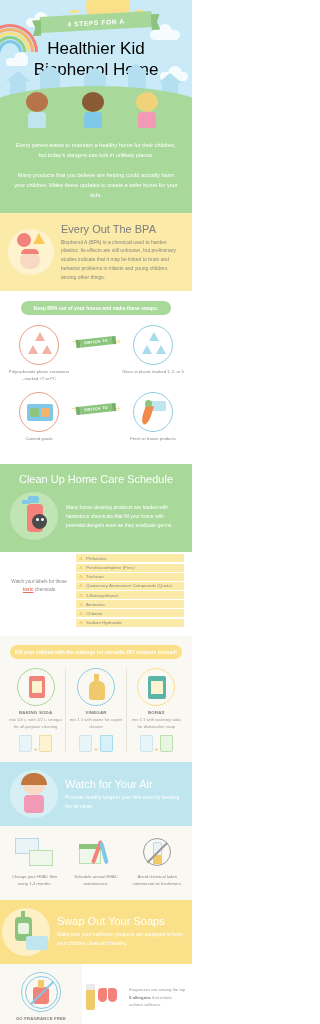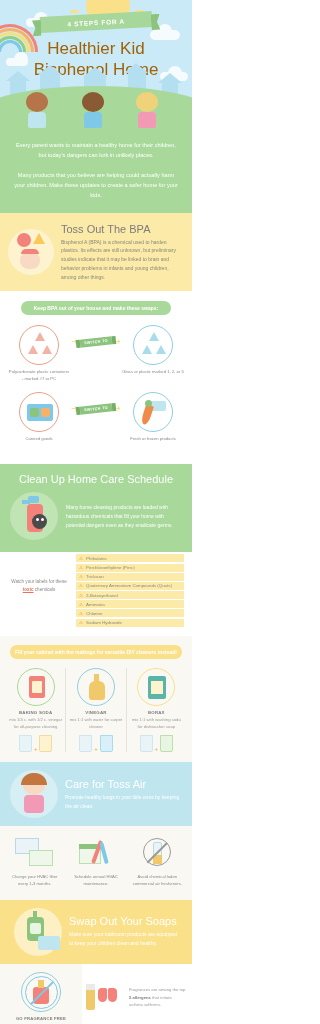--- a/index.html
+++ b/index.html
@@ -23,21 +23,21 @@
         border-style:solid; border-bottom:none; }
   .ribbon { position:absolute; left:40px; top:14px; width:112px; height:16px;
     background:#a8d79b; color:#fff; font-size:6.5px; font-weight:bold;
     letter-spacing:.7px; display:flex; align-items:center; justify-content:center;
     transform:rotate(-3deg); }
   .ribbon:before,.ribbon:after{content:"";position:absolute;top:3px;width:9px;height:16px;
     background:#8cc47e;}
   .ribbon:before{left:-8px;clip-path:polygon(0 0,100% 0,100% 100%,0 100%,35% 50%);}
   .ribbon:after{right:-8px;clip-path:polygon(0 0,100% 0,65% 50%,100% 100%,0 100%);}
   .hero h1 { position:absolute; top:38px; width:100%; text-align:center;
-    font-size:17px; font-weight:400; color:#a16207; line-height:1.25; }
+    font-size:17px; font-weight:400; color:#000000; line-height:1.25; }
   .houses { position:absolute; bottom:26px; left:0; right:0; height:40px; }
   .house { position:absolute; bottom:0; background:#b3dff0; }
   .house .roof { position:absolute; left:-4px; top:-9px; width:0; height:0;
     border-left:12px solid transparent; border-right:12px solid transparent;
     border-bottom:10px solid #b3dff0; }
   .hill { position:absolute; bottom:0; left:-20px; width:232px; height:44px;
     background:#a8d99a; border-radius:50% 50% 0 0/60% 60% 0 0; }
   .kid { position:absolute; bottom:2px; }
   .kid .head { width:22px; height:20px; border-radius:50%; position:relative; }
   .kid .body { width:18px; height:16px; margin:0 auto; border-radius:4px 4px 2px 2px; }
@@ -62,21 +62,21 @@
   .clean-row .txt p { font-size:5px; line-height:1.8; color:#ffffff; }
   .clean-ic { width:48px; height:48px; border-radius:50%; background:#c0e4b4; flex:none;
     position:relative; }
 
   
   .air-head { background:#bfe6ef; display:flex; align-items:center; gap:7px; padding:8px 10px; }
   .air-head h2 { font-size:11px; color:#ffffff; font-weight:400; }
   .air-head p { font-size:5px; line-height:1.8; color:#ffffff; margin-top:3px; }
   .air-ic { width:48px; height:48px; border-radius:50%; background:#d6eff5; flex:none; position:relative;}
 
-  .soap-head { background:#fbe08a; display:flex; align-items:center; gap:7px; padding:8px 14px; }
+  .soap-head { background:#fbe08a; display:flex; align-items:center; gap:7px; padding:8px 2px; }
   .soap-head h2 { font-size:11px; color:#ffffff; font-weight:400; }
   .soap-head p { font-size:5px; line-height:1.8; color:#ffffff; margin-top:3px; }
   .soap-ic { width:48px; height:48px; border-radius:50%; background:#fdf0c4; flex:none; position:relative;}
 
   
   .bpa-body { background:#ffffff; padding:10px 8px 12px; }
   .pill { margin:0 auto 10px; width:150px; background:#a8d99a; color:#fff;
     font-size:5px; font-weight:bold; text-align:center; padding:4px 2px; border-radius:9px; }
   .swap-row { display:flex; align-items:flex-start; justify-content:space-between; margin-bottom:10px; }
   .swap-item { width:62px; text-align:center; }
@@ -211,21 +211,21 @@
   </div>
 
   <div class="sec-head bpa">
     <div class="circle-ic">
       <div style="position:absolute;left:9px;top:4px;width:14px;height:14px;border-radius:50%;background:#f3837a;"></div>
       <div style="position:absolute;left:25px;top:4px;width:0;height:0;border-left:6px solid transparent;border-right:6px solid transparent;border-bottom:11px solid #fbc85a;"></div>
       <div style="position:absolute;left:12px;top:22px;width:20px;height:18px;border-radius:50% 50% 45% 45%;background:#f7d9c4;"></div>
       <div style="position:absolute;left:13px;top:20px;width:18px;height:5px;border-radius:5px 5px 0 0;background:#f3837a;"></div>
     </div>
     <div class="txt">
-      <h2>Toss Out The BPA</h2>
+      <h2>Every Out The BPA</h2>
       <p>Bisphenol A (BPA) is a chemical used to harden plastics. Its effects are still unknown, but preliminary studies indicate that it may be linked to brain and behavior problems in infants and young children, among other things.</p>
     </div>
   </div>
 
   <div class="bpa-body">
     <div class="pill">Keep BPA out of your house and make these swaps:</div>
 
     <div class="swap-row">
       <div class="swap-item">
         <div class="swap-circle">
@@ -382,21 +382,21 @@
     </div>
   </div>
 
   <div class="air-head">
     <div class="air-ic">
       <div style="position:absolute;left:13px;top:5px;width:22px;height:20px;border-radius:50%;background:#f7d9c4;"></div>
       <div style="position:absolute;left:11px;top:3px;width:26px;height:12px;border-radius:12px 12px 0 0;background:#c4763f;"></div>
       <div style="position:absolute;left:14px;top:25px;width:20px;height:18px;border-radius:4px;background:#f29ab5;"></div>
     </div>
     <div class="txt">
-      <h2>Care for Toss Air</h2>
+      <h2>Watch for Your Air</h2>
       <p>Promote healthy lungs in your little ones by keeping the air clean.</p>
     </div>
   </div>
 
   <div class="air-tips">
     <div class="tip">
       <div class="ic">
         <div style="position:relative;width:40px;height:30px;">
           <div style="position:absolute;left:0;top:0;width:24px;height:16px;background:#eaf4f8;border:1px solid #bcd9e3;"></div>
           <div style="position:absolute;left:14px;top:12px;width:24px;height:16px;background:#eef7ea;border:1px solid #bcdfb0;"></div>

